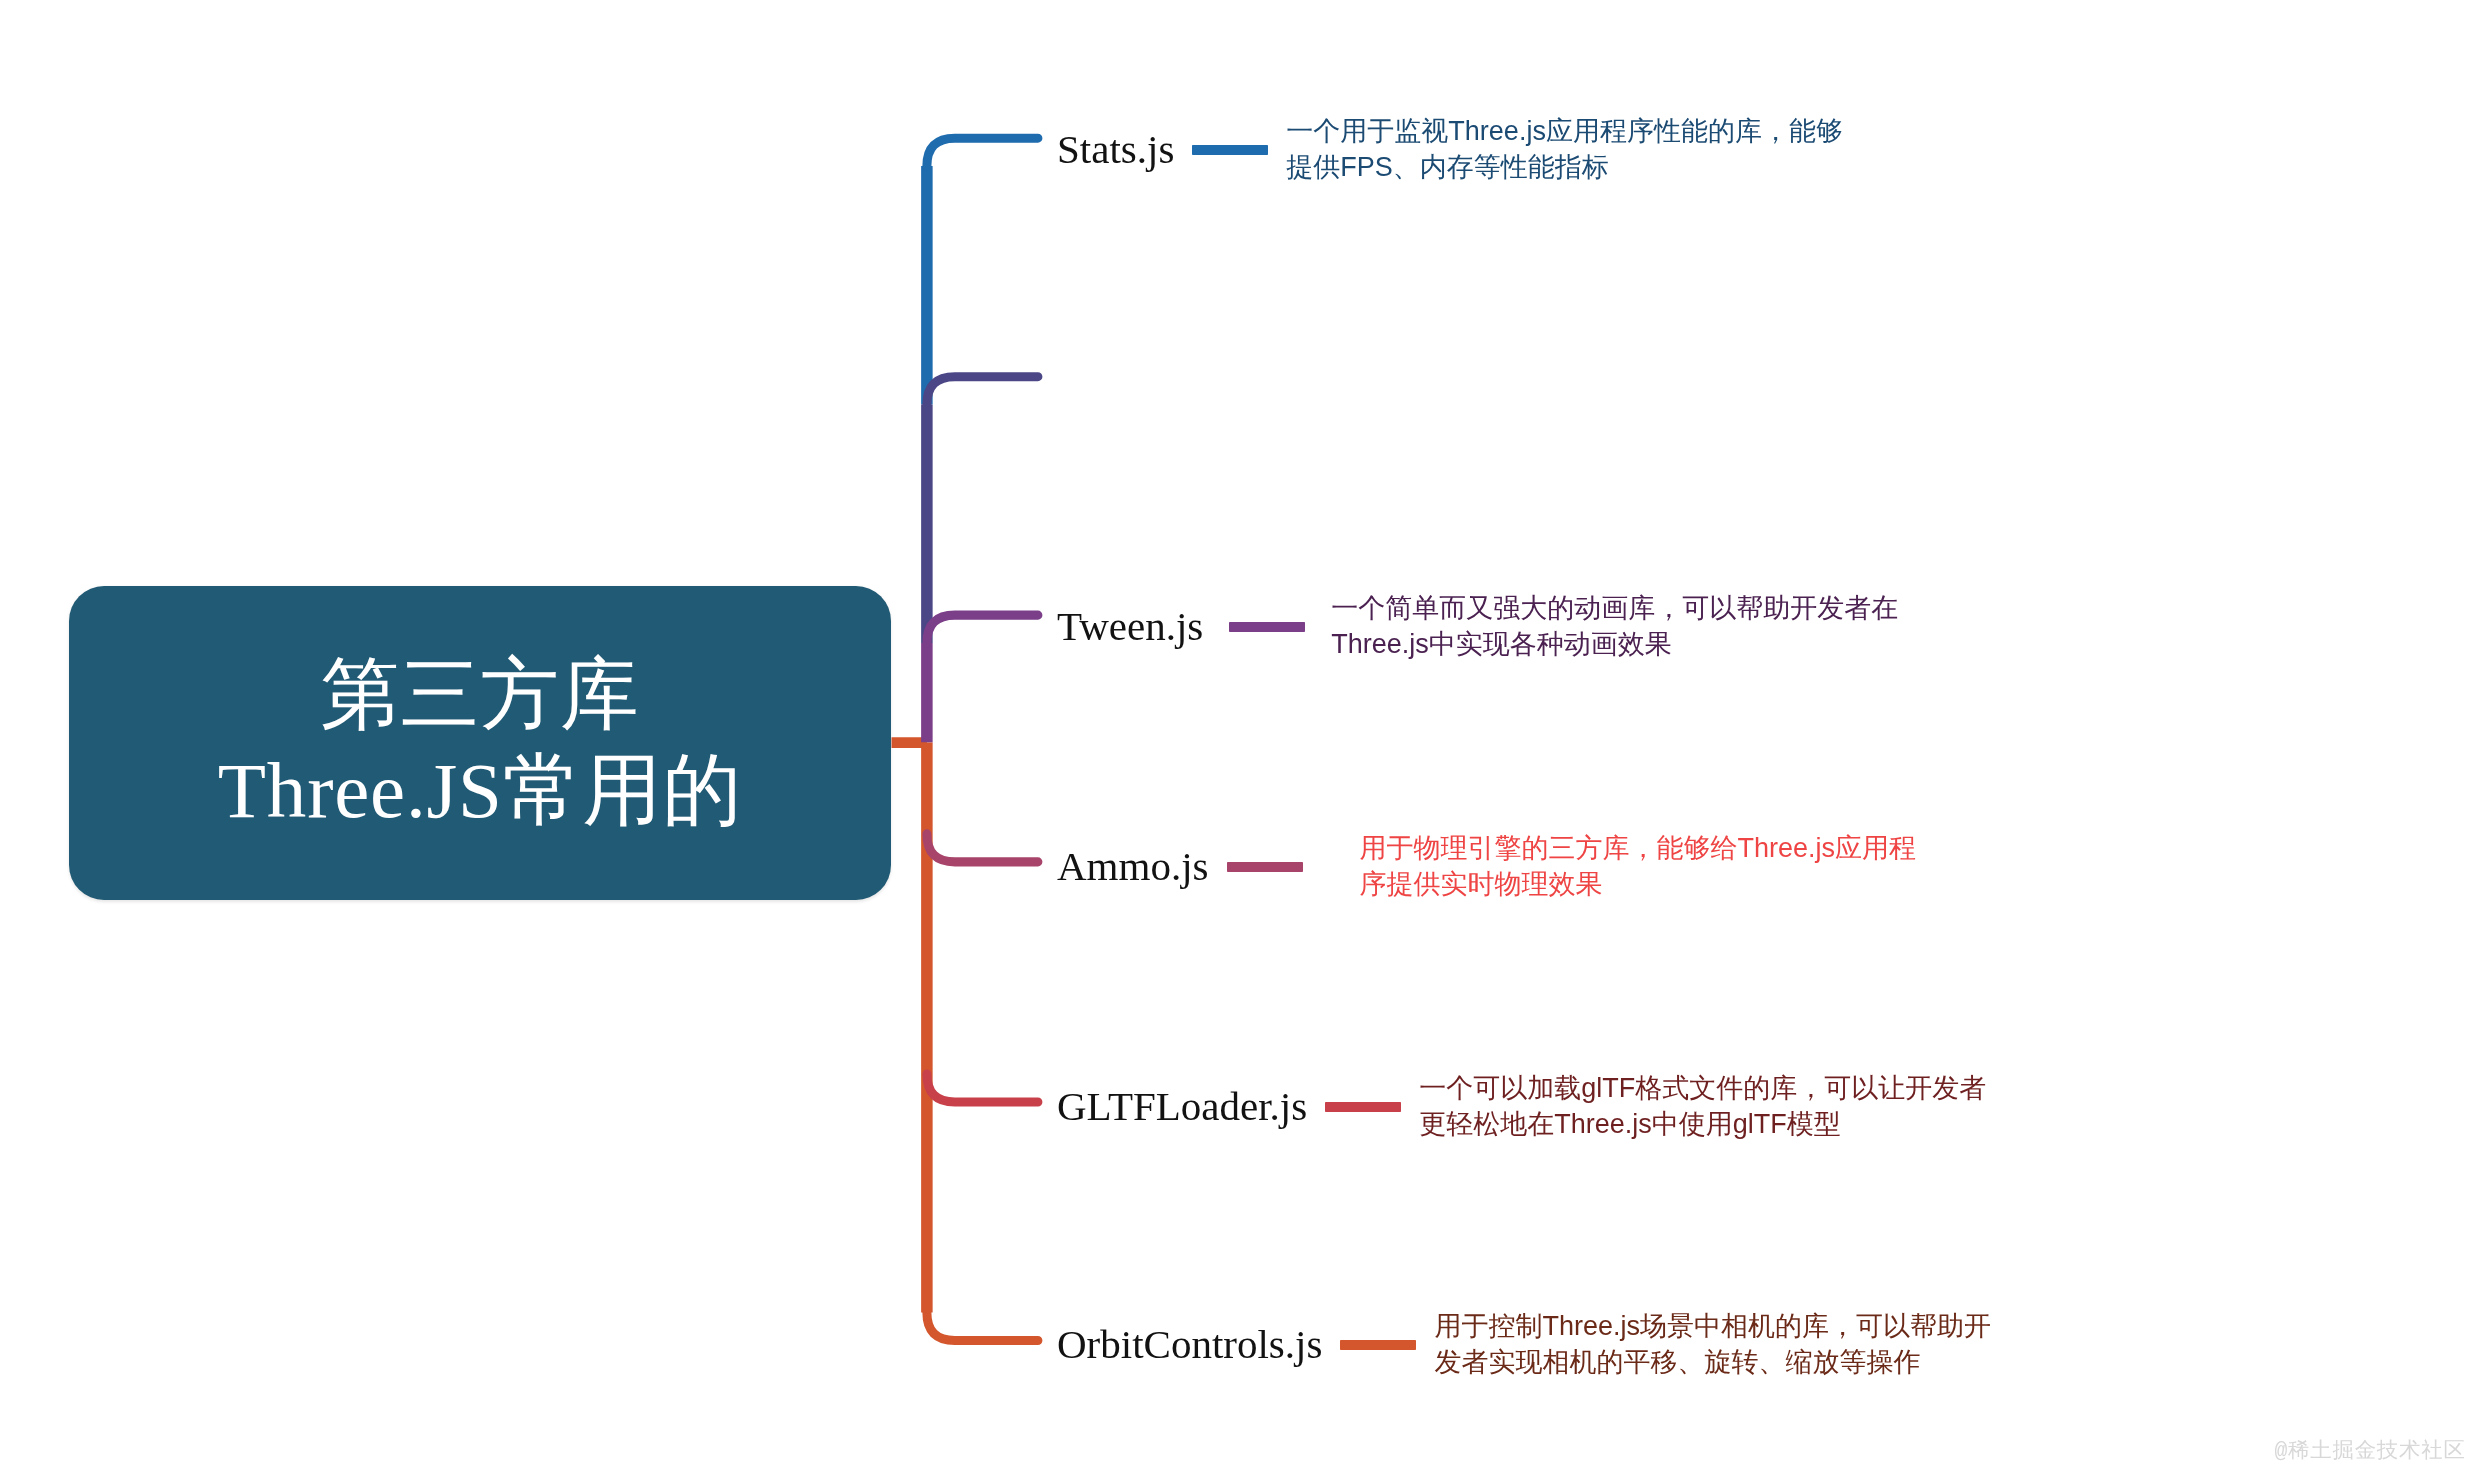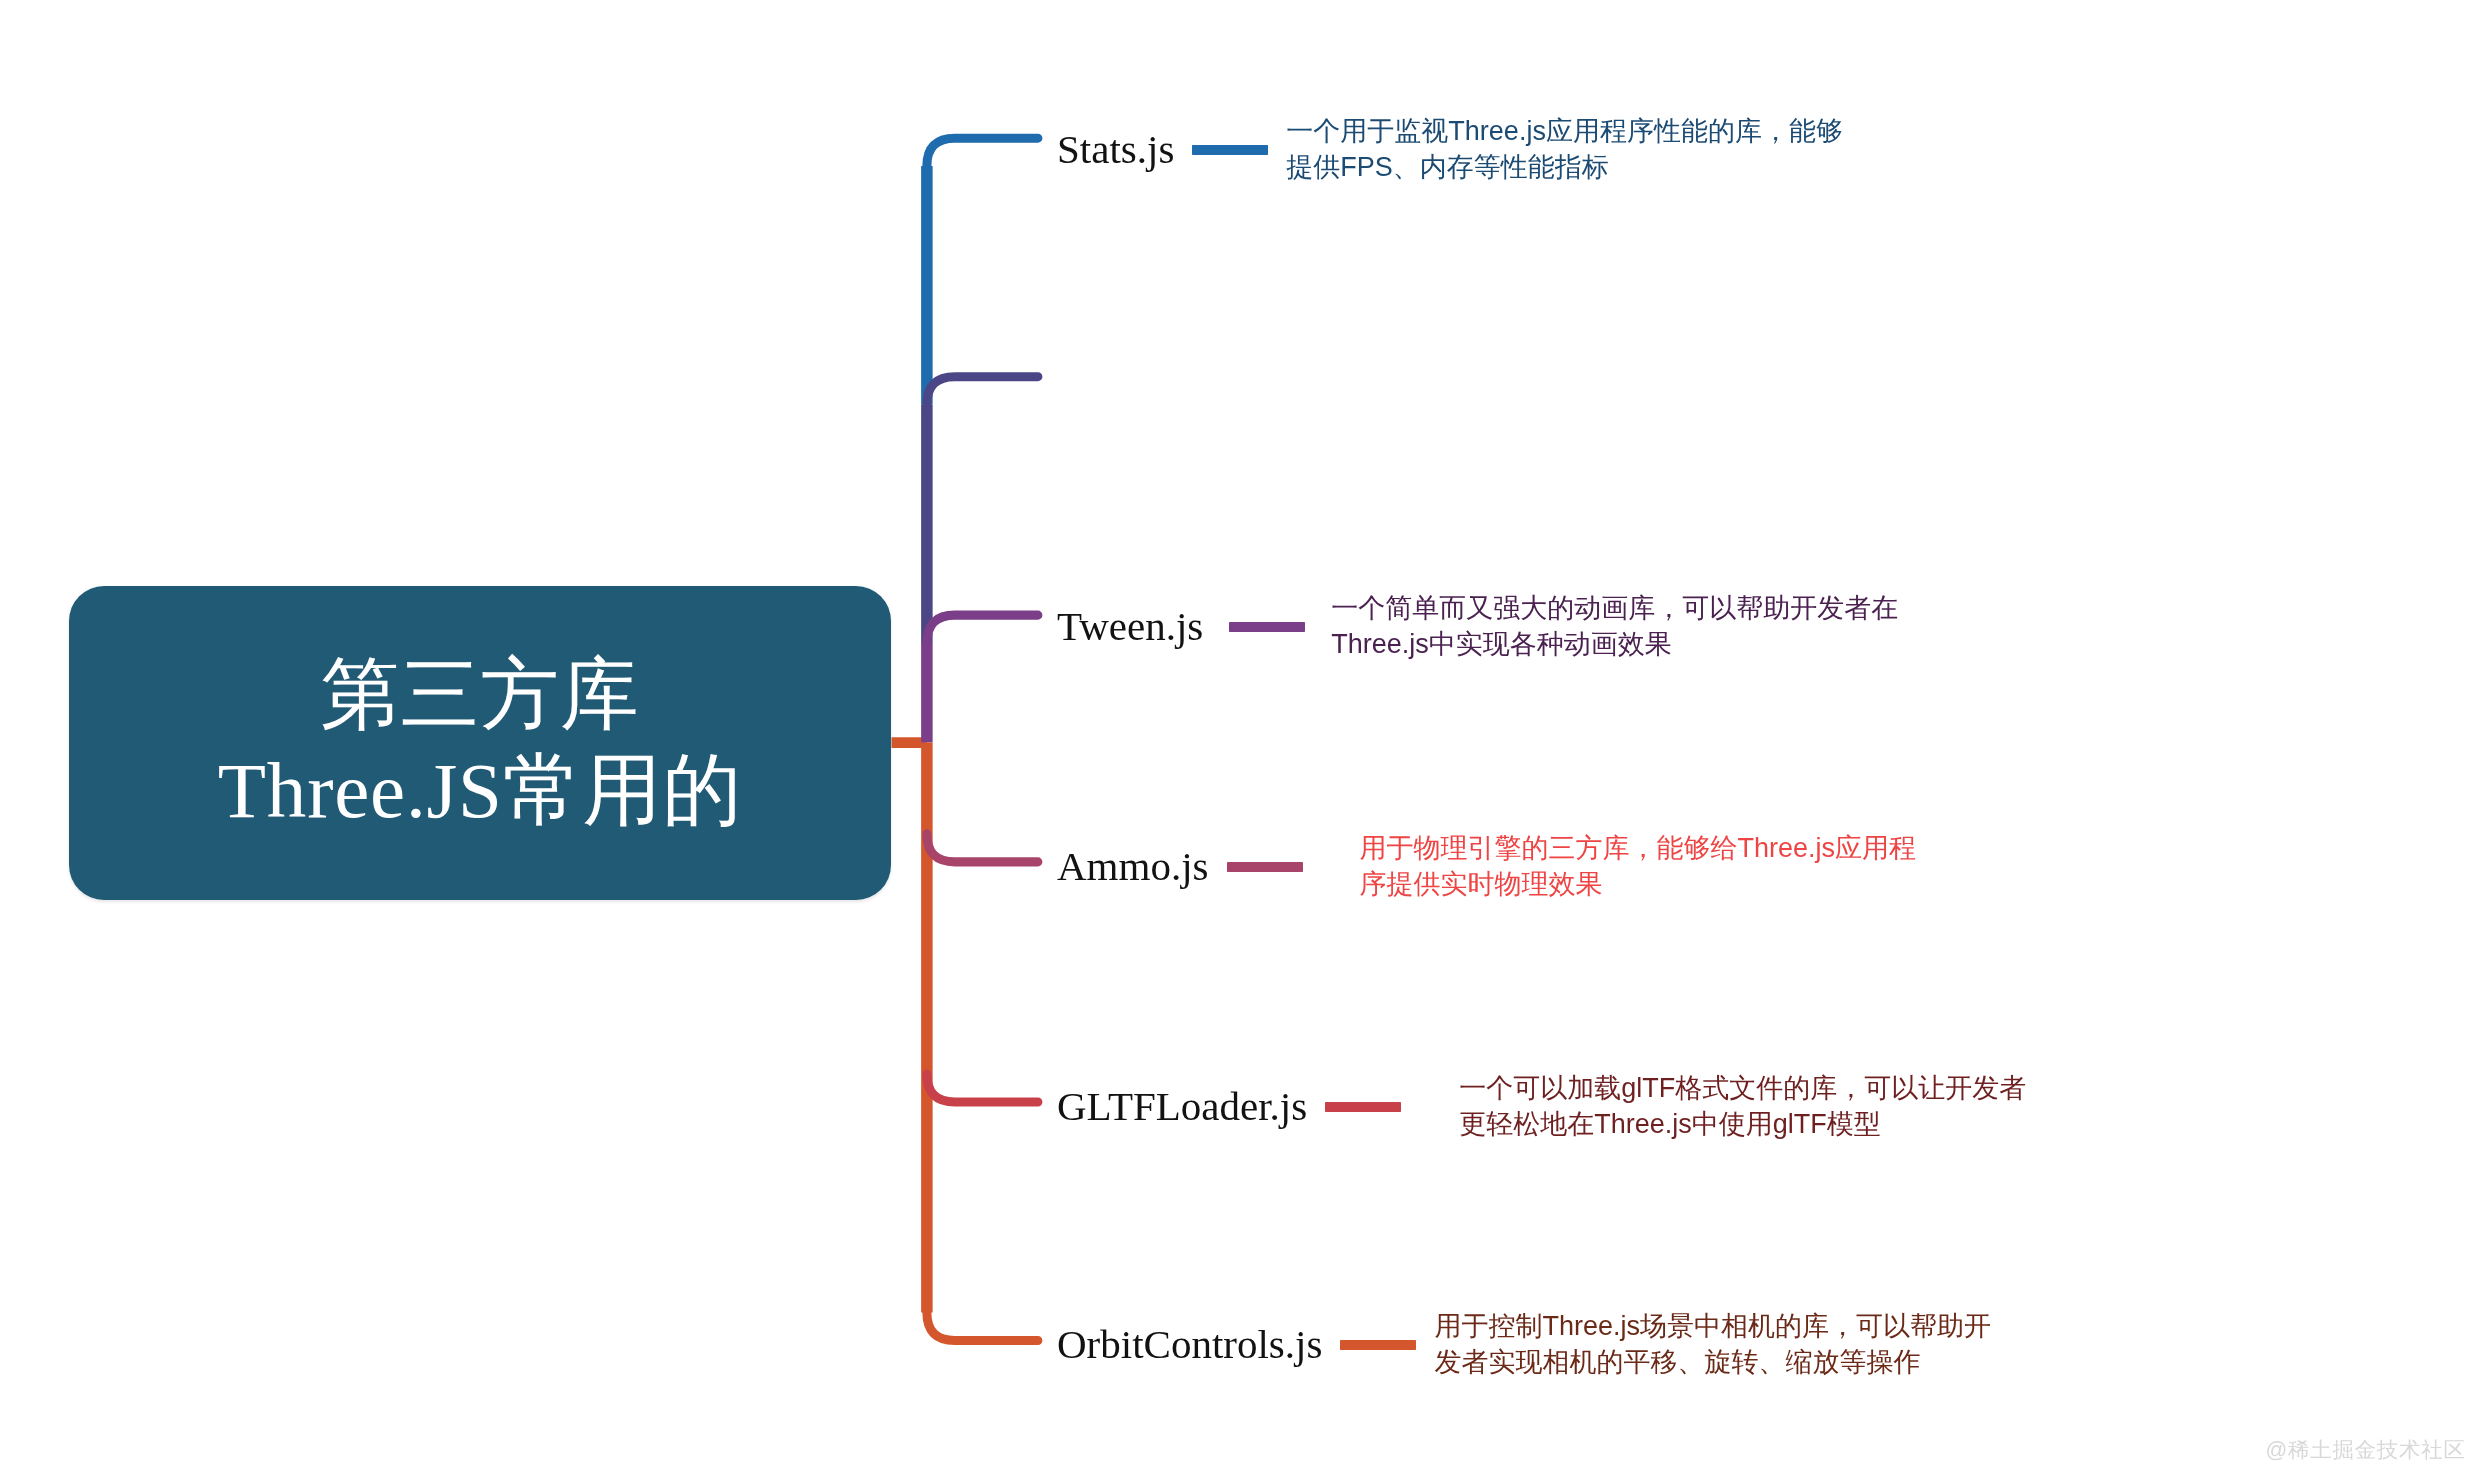--- a/index.html
+++ b/index.html
@@ -73,21 +73,21 @@
     font-size:27px;
     line-height:1.33;
     white-space:pre-line;
     letter-spacing:0px;
   }
 
   
   #watermark {
     position:absolute;
     right:21.4px; bottom:13px;
-    font-family:Liberation Sans, sans-serif;
+    font-family:Liberation Mono, monospace;
     font-size:21.4px;
     color:#d8d8d8;
     letter-spacing:0.8px;
     z-index:9;
   }
 </style>
 </head>
 <body>
 
 <div id="canvas">
@@ -134,21 +134,21 @@
   <div class="leaf" id="leaf-3" style="left:1057px; top:831px;">
     <span class="leaf-label">Ammo.js</span>
     <span class="leaf-connector" style="background: rgb(168, 68, 106);"></span>
     <span class="leaf-desc" style="color: #ef4444; margin-left: 39px;">用于物理引擎的三方库，能够给Three.js应用程
 序提供实时物理效果</span>
   </div>
 
   <div class="leaf" id="leaf-4" style="left:1057px; top:1071px;">
     <span class="leaf-label">GLTFLoader.js</span>
     <span class="leaf-connector" style="background: rgb(200, 64, 74);"></span>
-    <span class="leaf-desc" style="color: rgb(110, 31, 32); margin-left: 40px;">一个可以加载glTF格式文件的库，可以让开发者
+    <span class="leaf-desc" style="color: rgb(110, 31, 32);">一个可以加载glTF格式文件的库，可以让开发者
 更轻松地在Three.js中使用glTF模型</span>
   </div>
 
   <div class="leaf" id="leaf-5" style="left:1057px; top:1309px;">
     <span class="leaf-label">OrbitControls.js</span>
     <span class="leaf-connector" style="background: rgb(212, 86, 44);"></span>
     <span class="leaf-desc" style="color: rgb(107, 42, 24);">用于控制Three.js场景中相机的库，可以帮助开
 发者实现相机的平移、旋转、缩放等操作</span>
   </div>
 

